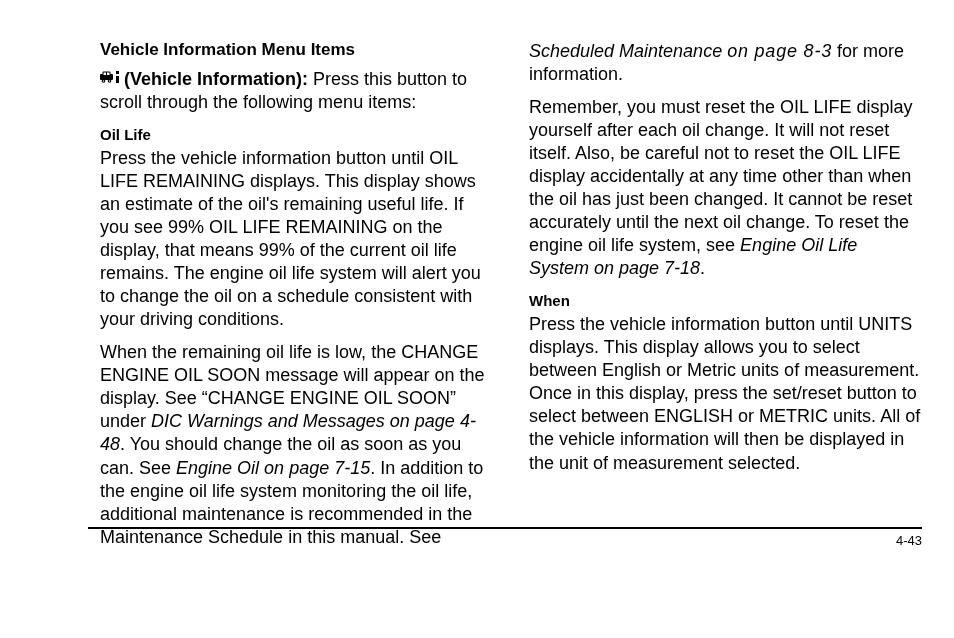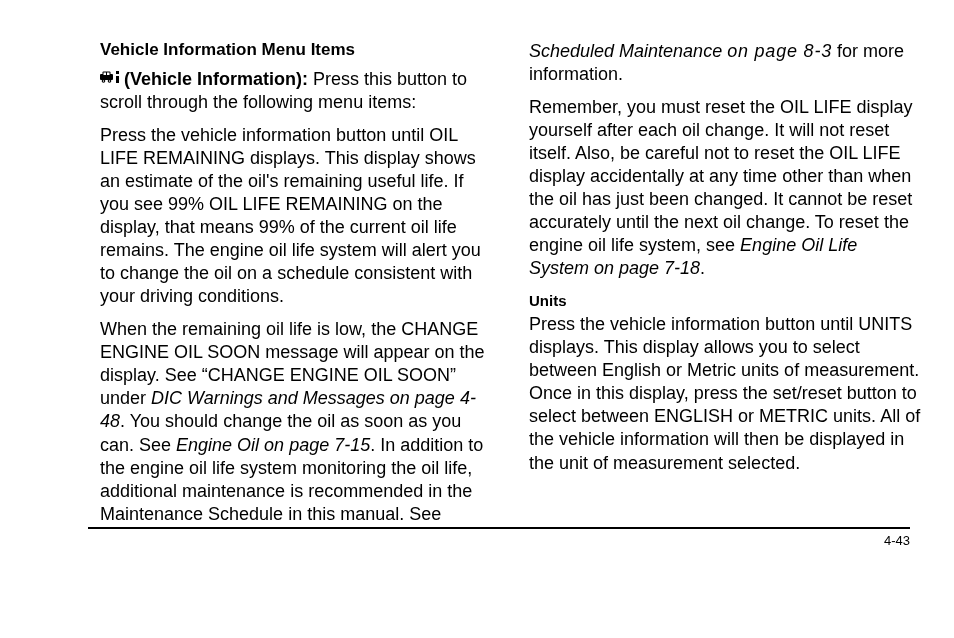--- a/index.html
+++ b/index.html
@@ -52,21 +52,21 @@
     text-align: center;
   }
   .icon {
     display: inline-block;
     vertical-align: text-bottom;
     margin-right: 2px;
   }
   .footer {
     position: absolute;
     left: 60px;
-    right: 72px;
+    right: 60px;
     bottom: 22px;
   }
   .footer-line {
     border-top: 2px solid #000;
     margin-bottom: 4px;
   }
   .page-number {
     text-align: right;
     font-size: 13px;
   }
@@ -95,32 +95,33 @@
           <circle cx="3.5" cy="10" r="0.7" fill="#fff"></circle>
           <circle cx="9.5" cy="10" r="0.7" fill="#fff"></circle>
 
           <rect x="16" y="0" width="3" height="3" fill="#000"></rect>
           <rect x="16" y="5" width="3" height="7" fill="#000"></rect>
         </svg>
       </span><span class="bold-label">(Vehicle Information):</span>
       <span>Press this button to scroll through the following menu items:</span>
     </p>
 
+    <h3 class="sub-heading">Oil Life</h3>
 
     <p>Press the vehicle information button until OIL LIFE REMAINING displays. This display shows an estimate of the oil's remaining useful life. If you see 99% OIL LIFE REMAINING on the display, that means 99% of the current oil life remains. The engine oil life system will alert you to change the oil on a schedule consistent with your driving conditions.</p>
 
     <p>
       <span>When the remaining oil life is low, the CHANGE ENGINE OIL SOON message will appear on the display. See “CHANGE ENGINE OIL SOON” under </span><span class="italic">DIC Warnings and Messages on page 4-48</span><span>. You should change the oil as soon as you can. See </span><span class="italic">Engine Oil on page 7-15</span><span>. In addition to the engine oil life system monitoring the oil life, additional maintenance is recommended in the Maintenance Schedule in this manual. See </span><span class="italic">Scheduled Maintenance </span><span class="italic spaced">on page 8-3</span><span> for more information.</span>
     </p>
 
     <p>
       <span>Remember, you must reset the OIL LIFE display yourself after each oil change. It will not reset itself. Also, be careful not to reset the OIL LIFE display accidentally at any time other than when the oil has just been changed. It cannot be reset accurately until the next oil change. To reset the engine oil life system, see </span><span class="italic">Engine Oil Life System on page 7-18</span><span>.</span>
     </p>
 
-    <h3 class="sub-heading">Units</h3>
+    <h3 class="sub-heading">When</h3>
 
     <p>Press the vehicle information button until UNITS displays. This display allows you to select between English or Metric units of measurement. Once in this display, press the set/reset button to select between ENGLISH or METRIC units. All of the vehicle information will then be displayed in the unit of measurement selected.</p>
 
   </div>
 
   <div class="footer">
     <div class="footer-line"></div>
     <div class="page-number">4-43</div>
   </div>
 </div>

